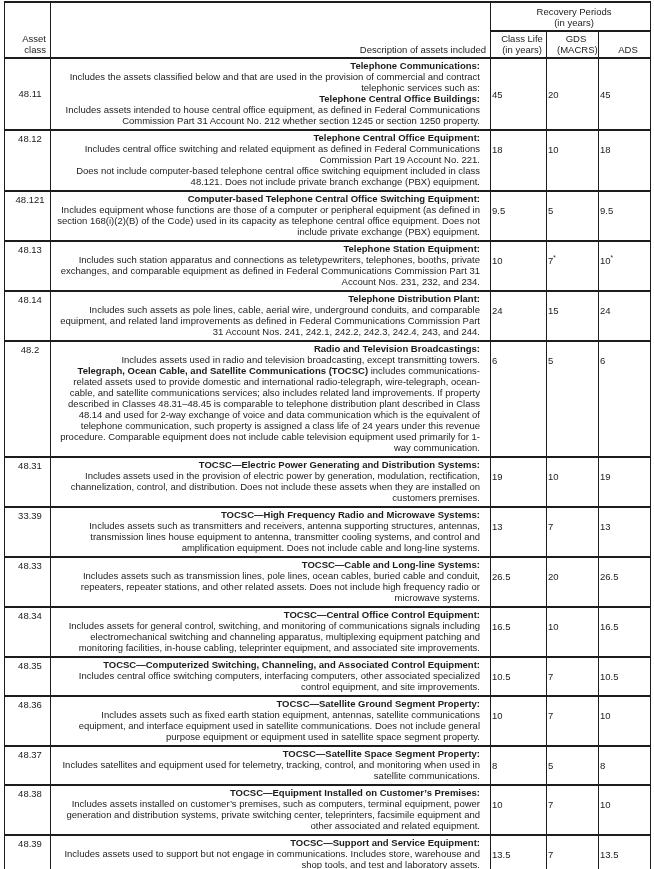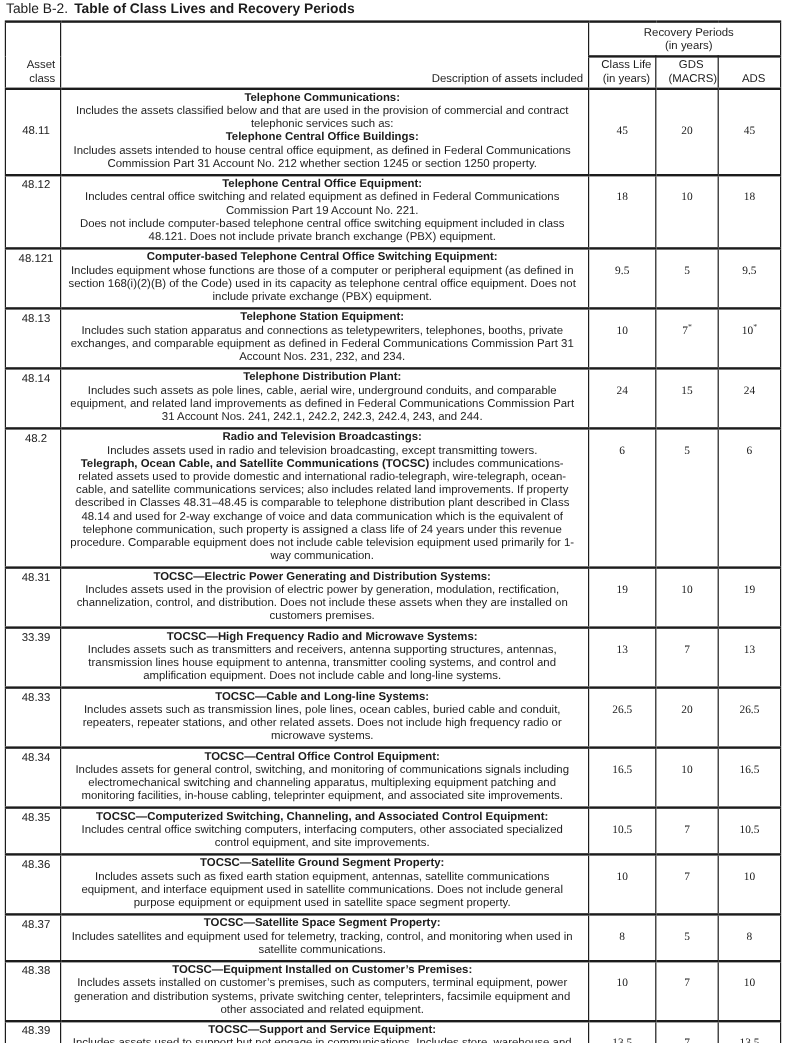--- a/index.html
+++ b/index.html
@@ -58,51 +58,46 @@
   th.h-ads { vertical-align: bottom; padding-bottom: 2px; }
 
   tbody td.col-asset {
     vertical-align: top;
     padding: 2px 2px 2px 7px;
     text-align: center;
   }
   tbody td.col-desc {
     vertical-align: top;
     padding: 1px 10px 3px 6px;
-    text-align: center;
+    text-align: right;
     margin-left: 19px;
   }
   tbody td.col-num {
     vertical-align: top;
     padding-top: 13px;
-    text-align: center;
-    font-family: Liberation Serif, serif;
   }
   
   tbody tr:first-child td.col-num,
   tbody tr:first-child td.col-asset {
     vertical-align: middle;
     padding-top: 1px;
   }
   td.col-desc .seg { display: block; }
   td.col-desc b { font-weight: bold; }
   sup.note-mark {
     font-size: 6.5px;
     vertical-align: super;
     line-height: 0;
   }
 </style>
 </head>
 <body>
 
 <div class="page">
 
-  <div class="doc-title">
-    <span class="prefix">Table B-2.</span><span class="main">Table of Class Lives and Recovery Periods</span>
-  </div>
 
   <table class="class-table">
     <colgroup>
       <col class="c-asset">
         <col class="c-desc">
         <col class="c-life">
         <col class="c-gds">
         <col class="c-ads">
     </colgroup>
     <thead>

